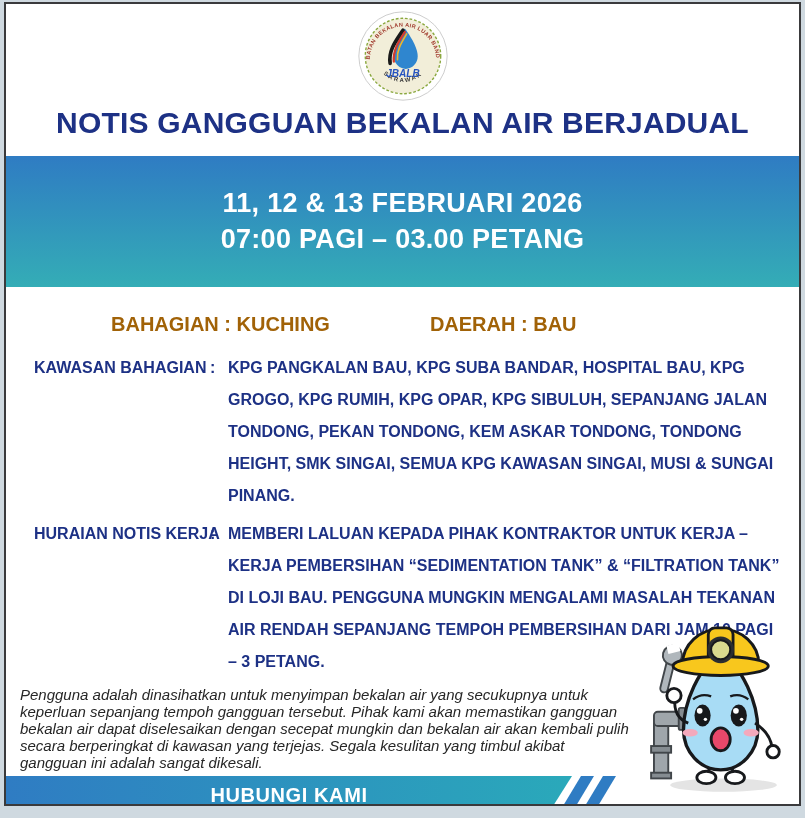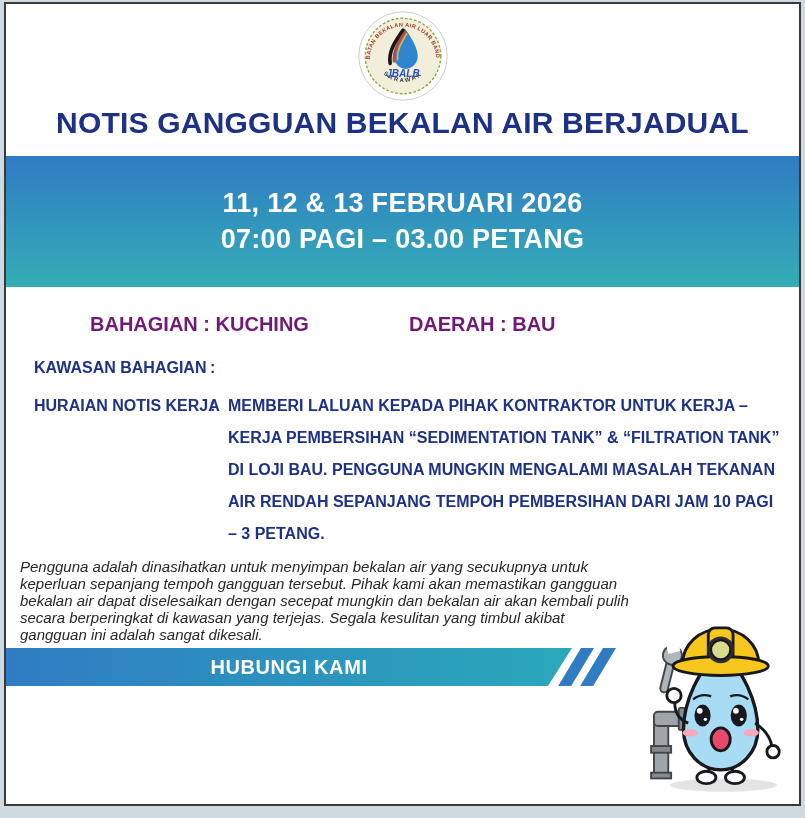--- a/index.html
+++ b/index.html
@@ -13,22 +13,22 @@
     margin-top:4px; text-align:center; font-size:30px; font-weight:700;
     color:#1d3185; letter-spacing:0.2px;
   }
   .banner {
     margin-top:16px; height:131px; width:100%;
     background:linear-gradient(180deg,#2f7cc3 0%, #34adb6 100%);
     display:flex; flex-direction:column; align-items:center; justify-content:center; gap:5px;
   }
   .banner-line { color:#ffffff; font-weight:700; font-size:27px; letter-spacing:0.3px; }
   .loc-row {
-    display:flex; padding-left:84px; gap:100px; margin-top:26px;
-    font-size:20px; font-weight:700; color:#701a75;
+    display:flex; padding-left:105px; gap:100px; margin-top:26px;
+    font-size:20px; font-weight:700; color:#a16207;
   }
   .section {
     display:flex; padding:0 16px 0 28px; margin-top:16px;
     color:#1d3185; font-weight:700; font-size:16px; line-height:32px;
   }
   .section + .section { margin-top:6px; }
   .sec-label { width:176px; flex:none; white-space:nowrap; }
   .sec-colon { width:18px; flex:none; }
   .sec-text { flex:1; text-align:left; }
   .disclaimer {
@@ -85,20 +85,21 @@
   </div>
 
   <div class="loc-row">
     <div>BAHAGIAN : KUCHING</div>
     <div>DAERAH : BAU</div>
   </div>
 
   <div class="section">
     <div class="sec-label">KAWASAN BAHAGIAN</div>
     <div class="sec-colon">:</div>
+    <div class="sec-text">KPG PANGKALAN BAU, KPG SUBA BANDAR, HOSPITAL BAU, KPG GROGO, KPG RUMIH, KPG OPAR, KPG SIBULUH, SEPANJANG JALAN TONDONG, PEKAN TONDONG, KEM ASKAR TONDONG, TONDONG HEIGHT, SMK SINGAI, SEMUA KPG KAWASAN SINGAI, MUSI &amp; SUNGAI PINANG.</div>
   </div>
 
   <div class="section">
     <div class="sec-label">HURAIAN NOTIS KERJA</div>
     <div class="sec-colon">:</div>
     <div class="sec-text">MEMBERI LALUAN KEPADA PIHAK KONTRAKTOR UNTUK KERJA – KERJA PEMBERSIHAN “SEDIMENTATION TANK” &amp; “FILTRATION TANK” DI LOJI BAU. PENGGUNA MUNGKIN MENGALAMI MASALAH TEKANAN AIR RENDAH SEPANJANG TEMPOH PEMBERSIHAN DARI JAM 10 PAGI – 3 PETANG.</div>
   </div>
 
   <p class="disclaimer">Pengguna adalah dinasihatkan untuk menyimpan bekalan air yang secukupnya untuk keperluan sepanjang tempoh gangguan tersebut. Pihak kami akan memastikan gangguan bekalan air dapat diselesaikan dengan secepat mungkin dan bekalan air akan kembali pulih secara berperingkat di kawasan yang terjejas. Segala kesulitan yang timbul akibat gangguan ini adalah sangat dikesali.</p>
 

